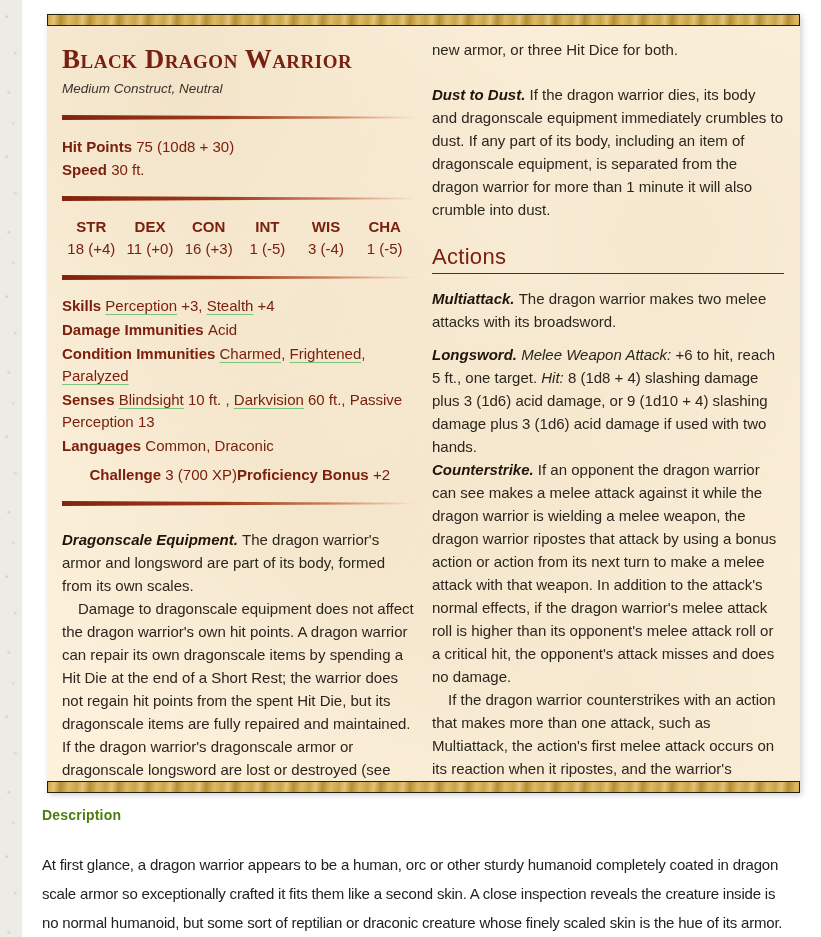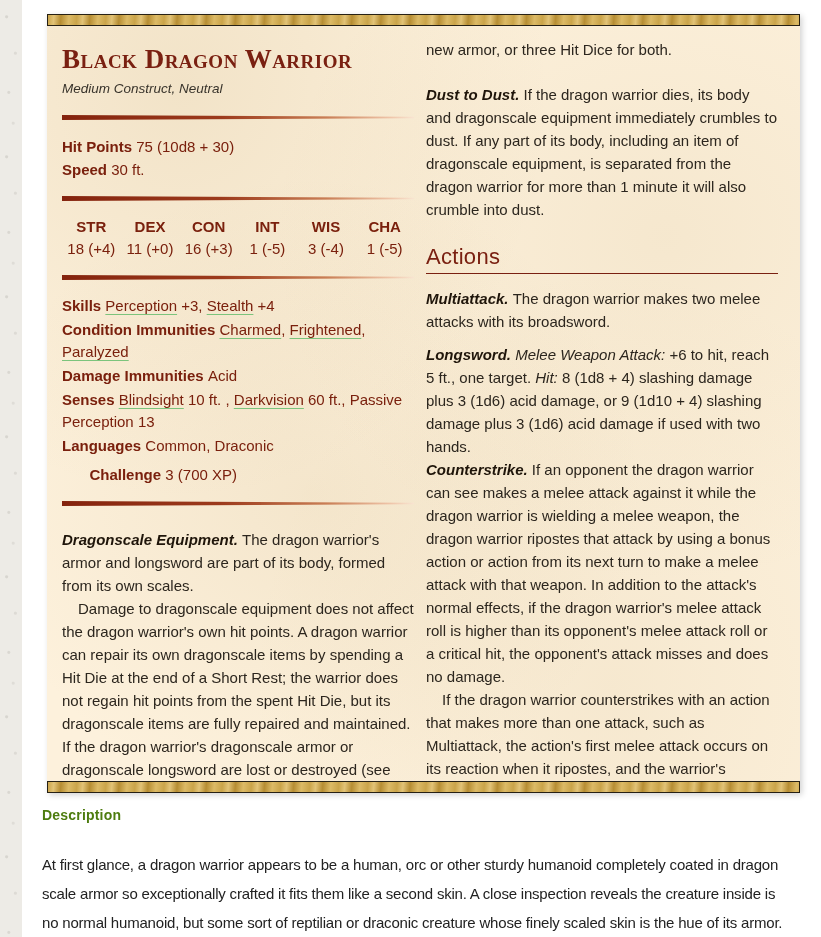--- a/index.html
+++ b/index.html
@@ -23,21 +23,21 @@
   .statblock {
     width:753px; margin:14px 0 0 25px;
     box-shadow:2px 2px 6px rgba(0,0,0,.18);
   }
   .bar {
     height:12px; border:1.5px solid #262014;
     background:repeating-linear-gradient(95deg,
       #caa44a 0px, #e2c377 6px, #b68d33 13px, #dcba66 21px, #caa44a 29px);
   }
   .sb-inner {
-    height:755px; padding:12px 15px 18px; display:flex; gap:12px;
+    height:755px; padding:12px 15px 18px; display:flex; gap:18px;
     background-color:#fdf1dc;
     background-image:
       radial-gradient(ellipse at 18% 8%, rgba(185,155,95,.16), transparent 42%),
       radial-gradient(ellipse at 82% 28%, rgba(185,155,95,.11), transparent 45%),
       radial-gradient(ellipse at 35% 62%, rgba(185,155,95,.13), transparent 48%),
       radial-gradient(ellipse at 75% 88%, rgba(185,155,95,.10), transparent 45%);
     overflow:hidden;
   }
   .col { width:352px; color:#2c261e; font-size:15px; line-height:23px; }
 
@@ -141,26 +141,27 @@
             </div>
           <div class="ab">
               <div class="ab-name">CHA</div>
               <div class="ab-val">1 (-5)</div>
             </div>
         </div>
 
         <div class="tapered-rule"></div>
 
         <div class="det-line"><span class="seg-b">Skills </span><span class="seg-link">Perception</span><span> +3, </span><span class="seg-link">Stealth</span><span> +4</span></div>
+        <div class="det-line"><span class="seg-b">Damage Immunities </span><span>Acid</span></div>
         <div class="det-line"><span class="seg-b">Condition Immunities </span><span class="seg-link">Charmed</span><span>, </span><span class="seg-link">Frightened</span><span>, </span><span class="seg-link">Paralyzed</span></div>
-        <div class="det-line"><span class="seg-b">Damage Immunities </span><span>Acid</span></div>
         <div class="det-line"><span class="seg-b">Senses </span><span class="seg-link">Blindsight</span><span> 10 ft. , </span><span class="seg-link">Darkvision</span><span> 60 ft., Passive Perception 13</span></div>
         <div class="det-line"><span class="seg-b">Languages </span><span>Common, Draconic</span></div>
         <div class="det-row">
           <div class="det-cell-1"><span class="seg-b">Challenge </span><span>3 (700 XP)</span></div>
+          <div><span class="seg-b">Proficiency Bonus </span><span>+2</span></div>
         </div>
 
         <div class="tapered-rule"></div>
 
         <p class="sb-p first"><span class="seg-bi">Dragonscale Equipment. </span><span>The dragon warrior's armor and longsword are part of its body, formed from its own scales.</span></p>
         <p class="sb-p indent"><span>Damage to dragonscale equipment does not affect the dragon warrior's own hit points. A dragon warrior can repair its own dragonscale items by spending a Hit Die at the end of a Short Rest; the warrior does not regain hit points from the spent Hit Die, but its dragonscale items are fully repaired and maintained. If the dragon warrior's dragonscale armor or dragonscale longsword are lost or destroyed (see </span></p>
       </div>
 
       <div class="col right">
         <p class="sb-p cont"><span>new armor, or three Hit Dice for both.</span></p>

